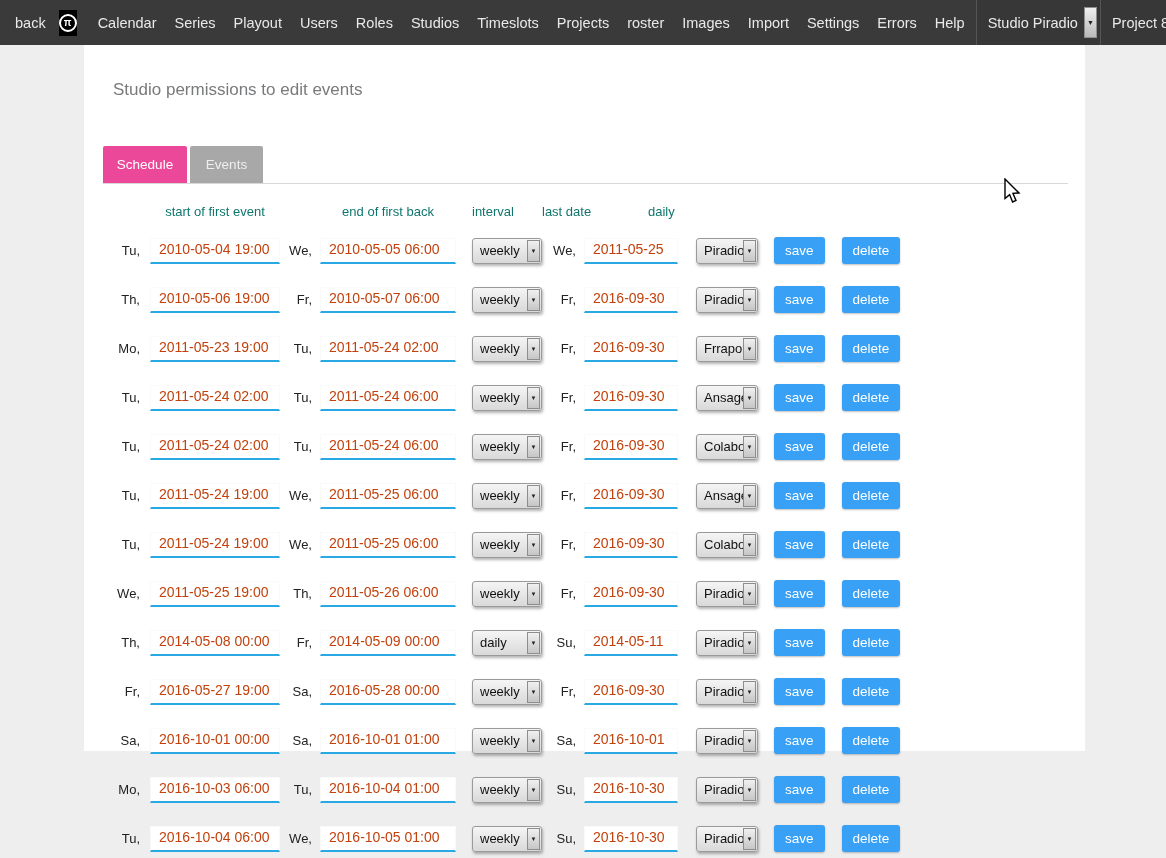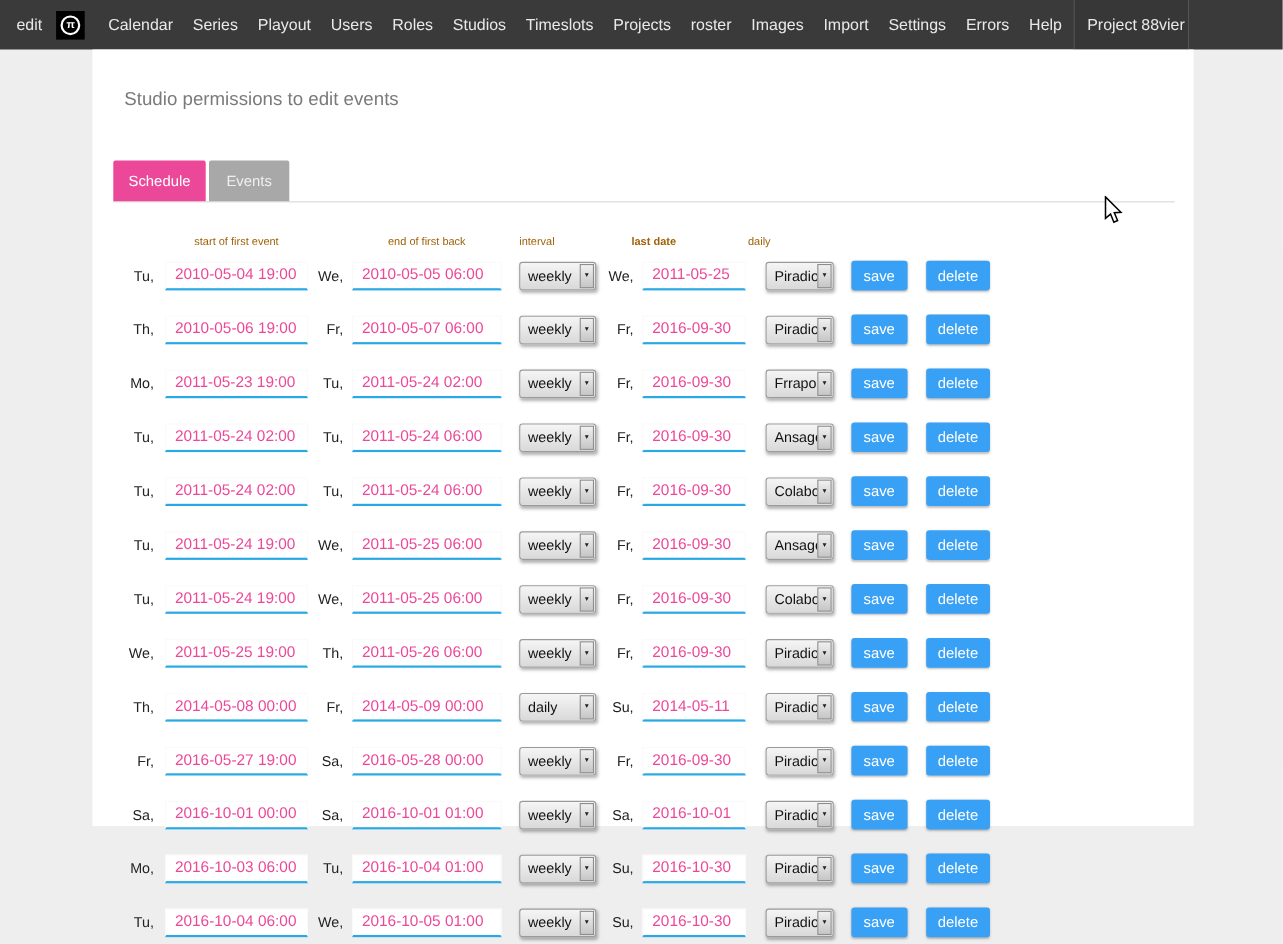--- a/index.html
+++ b/index.html
@@ -35,35 +35,35 @@
 
   .tabs { display:flex; margin:46px 0 0 19px; }
   .tab { height:37px; display:flex; align-items:center; justify-content:center;
          font-size:13.5px; color:#fff; cursor:pointer; border-radius:2px 2px 0 0; }
   .tab-active { background:#ec4899; width:84px; }
   .tab-inactive { background:#a8a8a8; width:73px; color:#efefef; margin-left:3px; }
   .tab-line { margin-left:19px; width:965px; border-bottom:1px solid #d8d8d8; }
 
   
   .table { margin-top:20px; }
-  .thead { display:flex; font-size:10px; color:#a16207; height:22px; align-items:flex-end; }
+  .thead { display:flex; font-size:13px; color:#0f766e; height:22px; align-items:flex-start; }
   .hc1 { margin-left:66px; width:130px; text-align:center; }
   .hc2 { margin-left:40px; width:136px; text-align:center; }
   .hc3 { margin-left:16px; width:70px; }
-  .hc4 { margin-left:32px; width:94px;font-weight:bold; }
+  .hc4 { width:94px; }
   .hc5 { margin-left:12px; width:62px; }
 
   .row { display:flex; align-items:center; height:49px; }
   .c-day { font-size:13px; color:#222; }
   .d1 { width:56px; text-align:right; }
   .d2 { width:26px; text-align:right; margin-left:6px; }
   .d3 { width:24px; text-align:right; margin-left:10px; }
   .inp { height:26px; border:1px solid #fafafa; border-bottom:2px solid #29a9e3;
          background:#fff; font-family:"Liberation Sans",sans-serif; font-size:14px;
-         color:#ec4899; padding:0 0 2px 8px; outline:none; }
+         color:#c2410c; padding:0 0 2px 8px; outline:none; }
   .c-start { width:130px; margin-left:10px; }
   .c-end   { width:136px; margin-left:8px; }
   .c-last  { width:94px;  margin-left:8px; }
 
   .retro-select { height:26px; background:linear-gradient(180deg,#f5f5f5,#d9d9d9);
                   border:1px solid #9a9a9a; border-radius:3px;
                   box-shadow:1px 2px 3px rgba(0,0,0,0.30);
                   display:flex; align-items:center; justify-content:space-between;
                   font-size:13px; color:#111; cursor:pointer; padding-left:7px; }
   .c-interval { width:70px; margin-left:16px; }
@@ -80,21 +80,21 @@
          box-shadow:0 1px 2px rgba(0,0,0,0.25); }
   .c-save { margin-left:16px; }
   .c-delete { margin-left:17px; }
 
   .cursor { position:absolute; left:1002px; top:178px; pointer-events:none; }
 </style>
 </head>
 <body>
 
 <div class="nav">
-  <span class="nav-back">edit</span>
+  <span class="nav-back">back</span>
   <span class="nav-logo">
     <span class="ring">π</span>
   </span>
   <div class="nav-items">
       <span>Calendar</span>
       <span>Series</span>
       <span>Playout</span>
       <span>Users</span>
       <span>Roles</span>
       <span>Studios</span>
@@ -102,20 +102,24 @@
       <span>Projects</span>
       <span>roster</span>
       <span>Images</span>
       <span>Import</span>
       <span>Settings</span>
       <span>Errors</span>
       <span>Help</span>
     </div>
   <div class="nav-selects">
     <div class="nav-select">
+      <span>Studio Piradio</span>
+      <span class="nav-arrow">▼</span>
+    </div>
+    <div class="nav-select">
       <span>Project 88vier</span>
 
     </div>
   </div>
 
 </div>
 
 <div class="content">
   <div class="page-title">Studio permissions to edit events</div>
 

